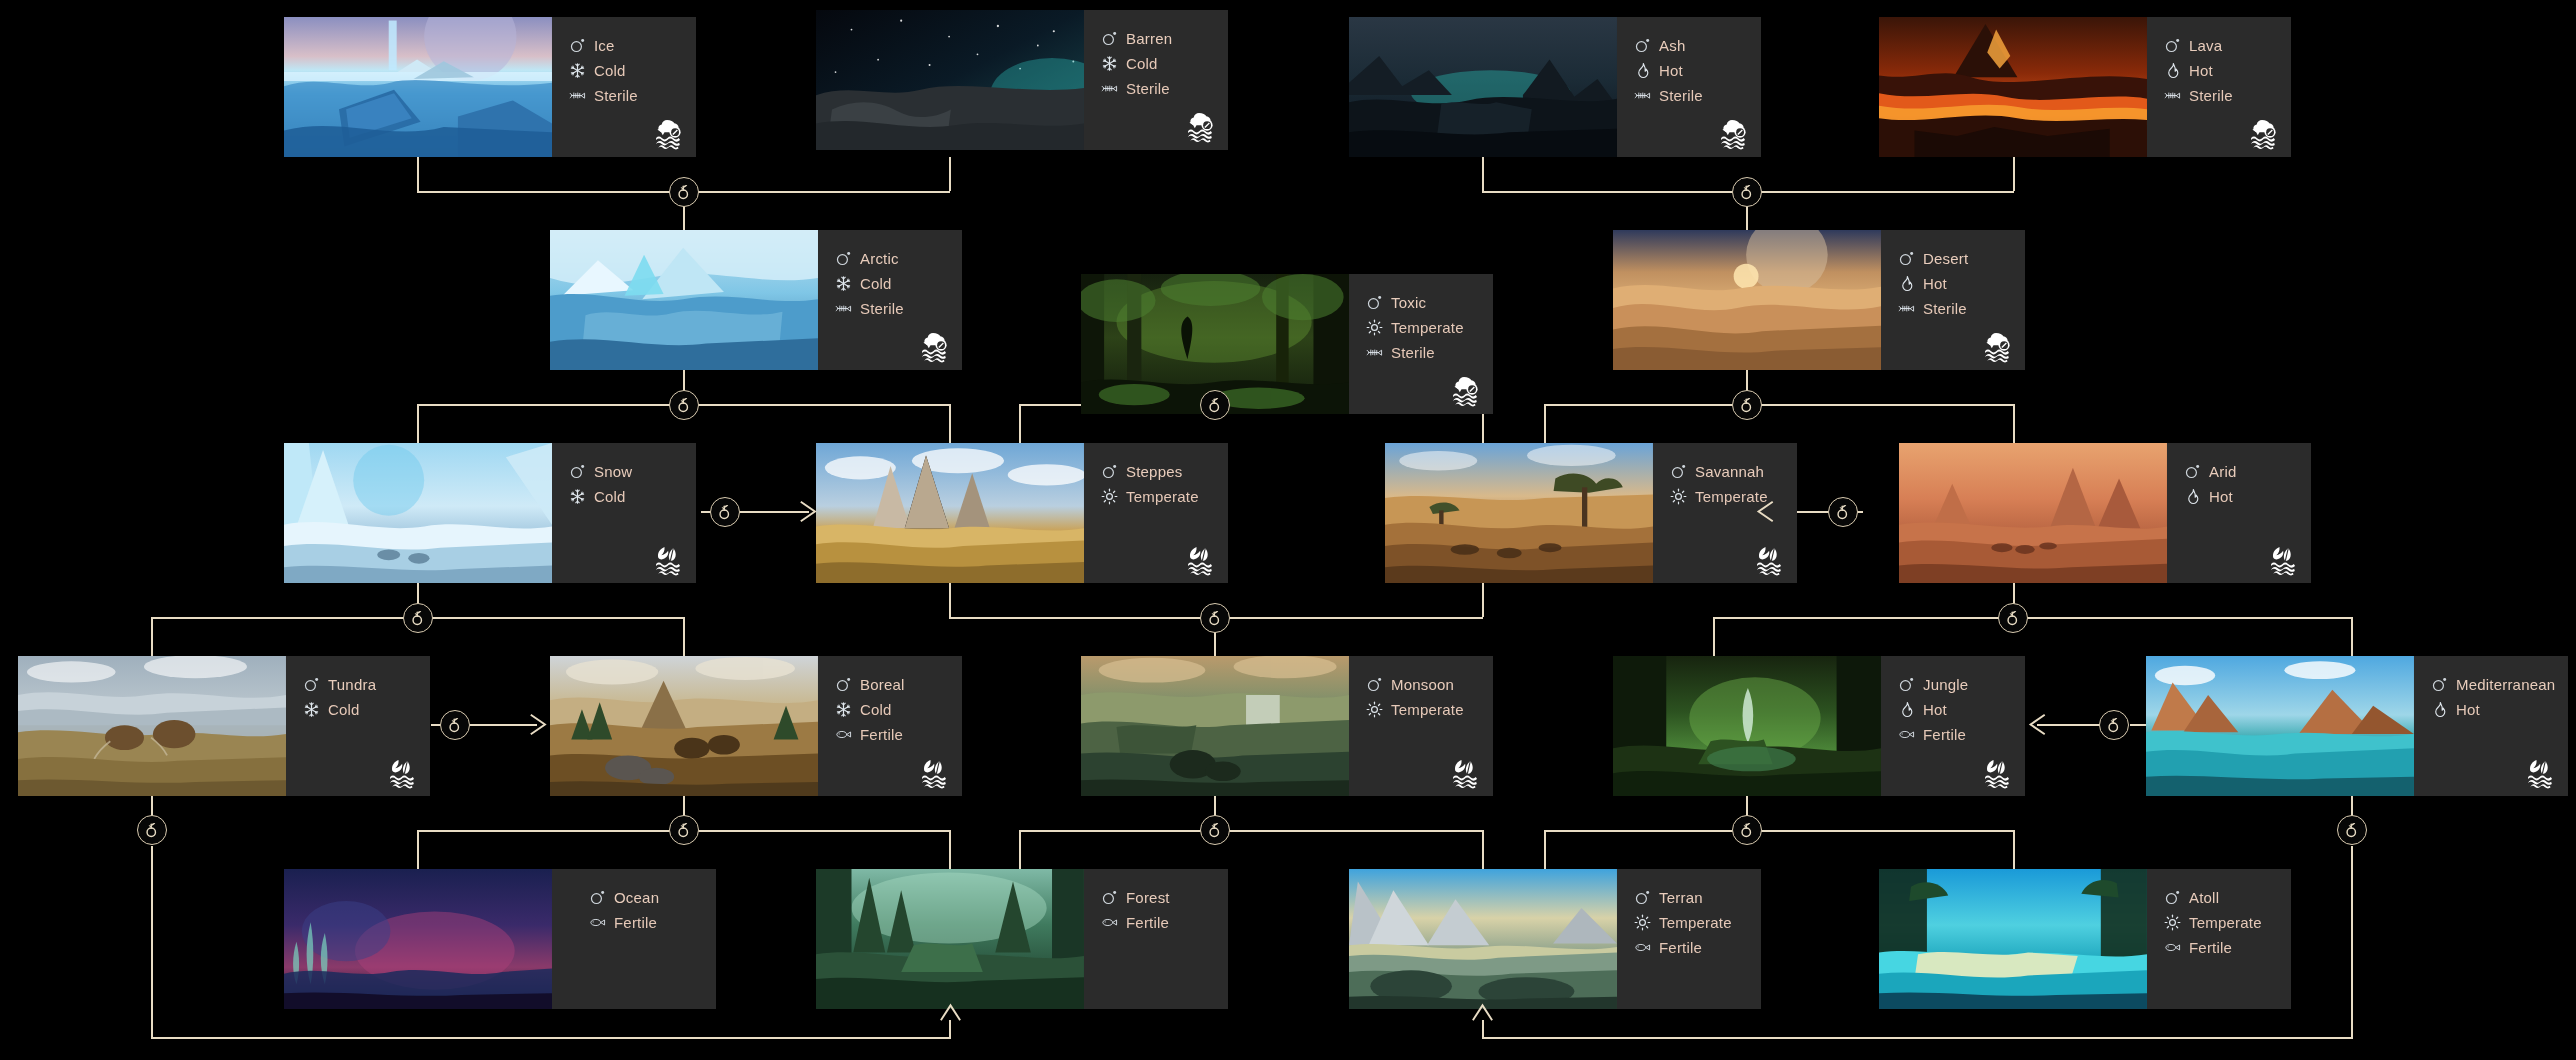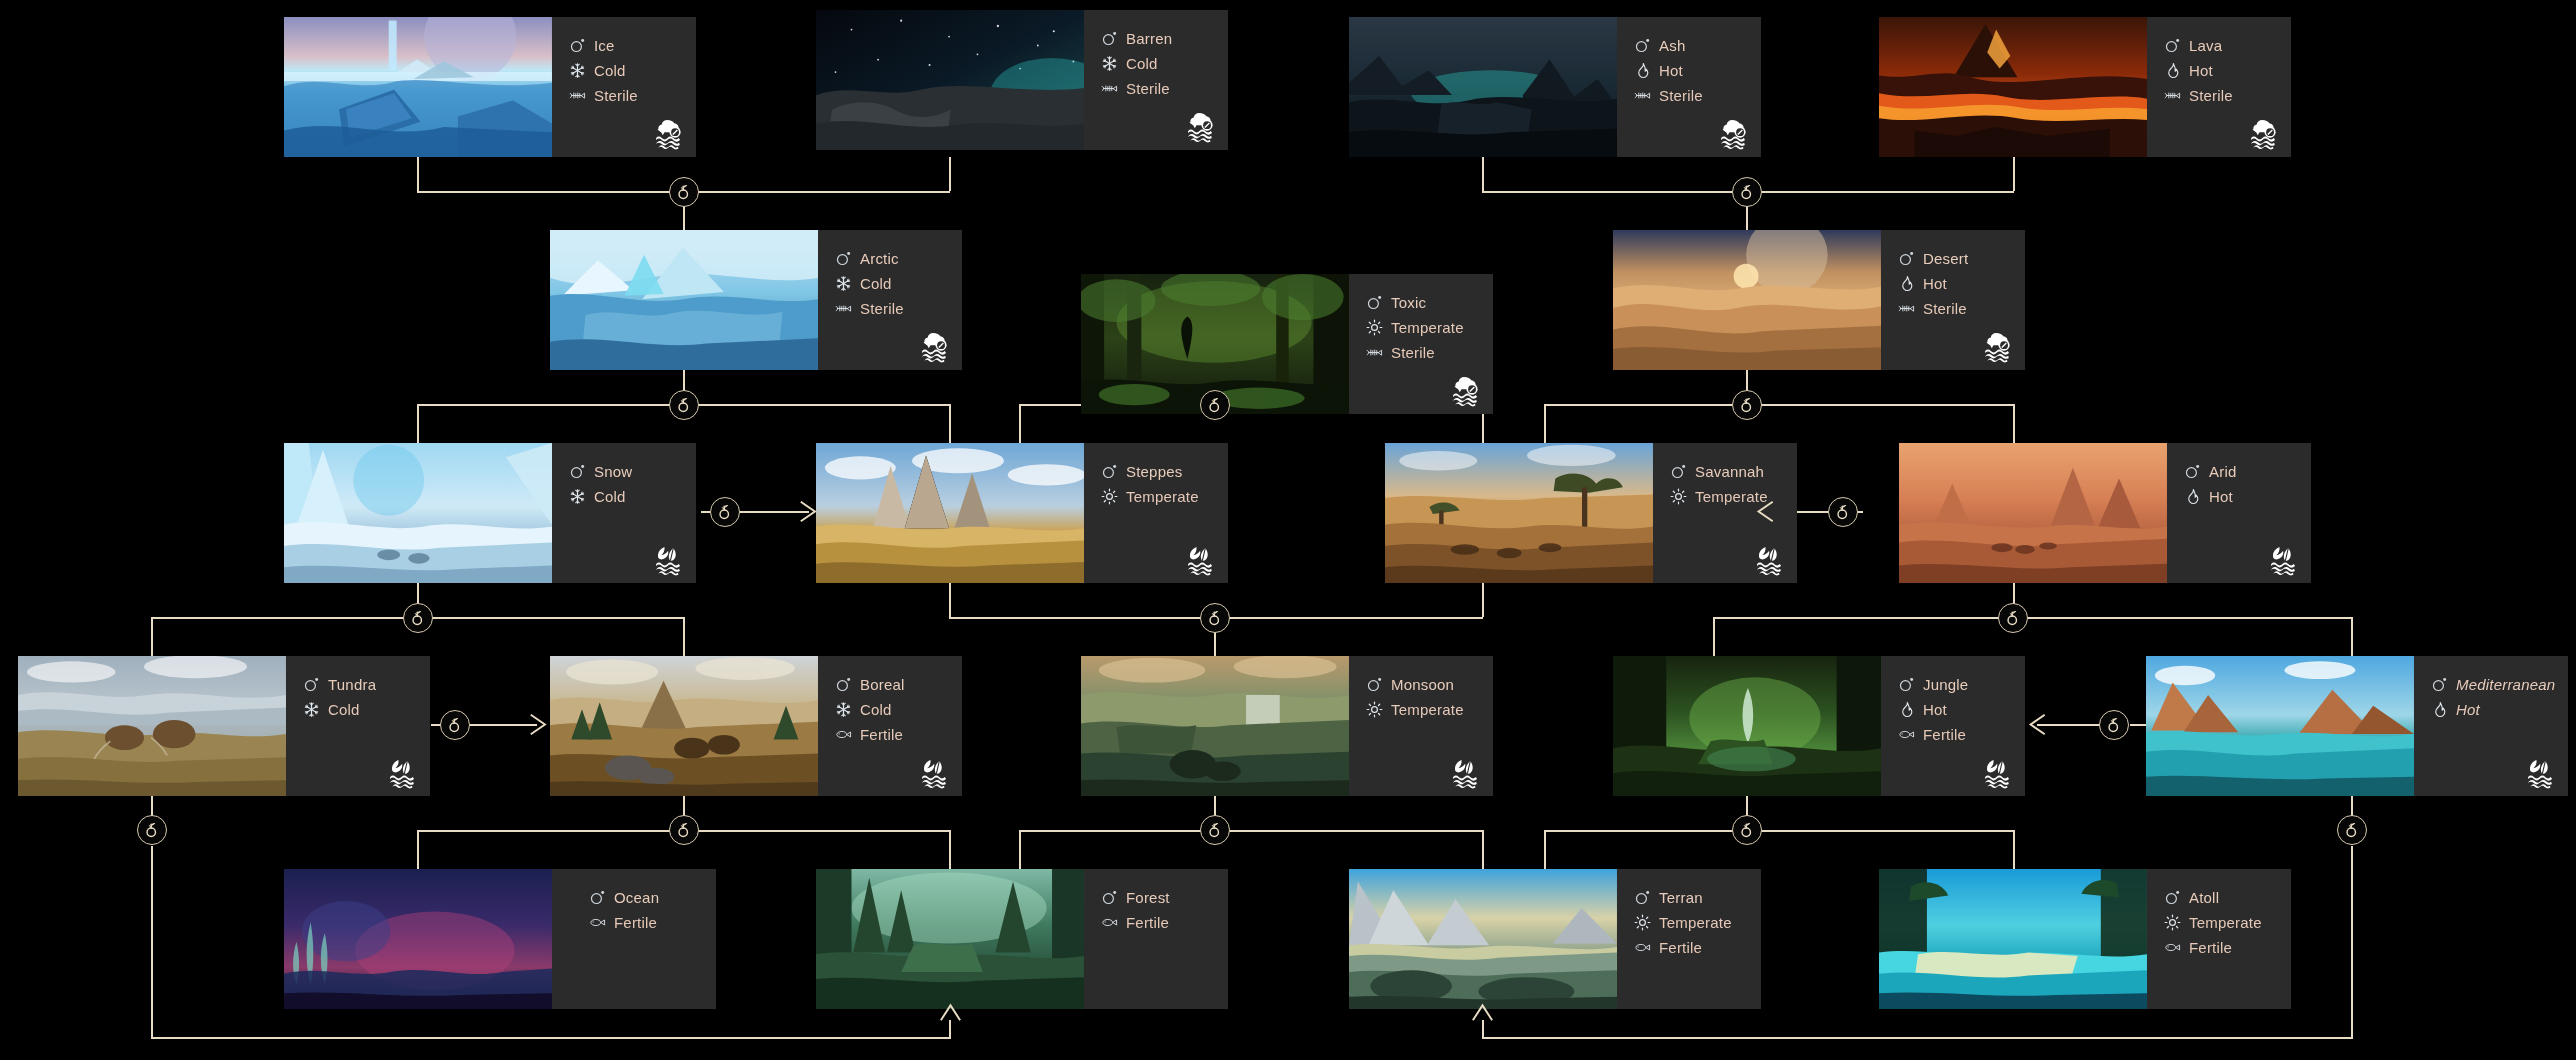--- a/index.html
+++ b/index.html
@@ -1115,21 +1115,21 @@
         <span>Fertile</span>
       </div>
       <div class="badge">
           <svg viewBox="0 0 40 40" width="35" height="35">
             <use href="#b-habitable"></use>
           </svg>
         </div>
     </div>
   </div>
 
-  <div class="card wide" style="left:2146px; top:656px;font-style:italic;">
+  <div class="card wide" style="left:2146px; top:656px;">
     <div class="thumb">
       <svg class="art" viewBox="0 0 302 158" preserveAspectRatio="none">
         <rect width="302" height="158" fill="url(#g-medit)"></rect>
         <g fill="#ffffff" opacity=".8">
           <ellipse cx="44" cy="22" rx="34" ry="11"></ellipse>
             <ellipse cx="196" cy="16" rx="40" ry="10"></ellipse>
         </g>
         <path d="M30 30l40 54H6z" fill="#c07a4a"></path>
         <path d="M70 44l34 42H42z" fill="#a8653c"></path>
         <path d="M210 38l48 50h-86z" fill="#b56f42"></path>

